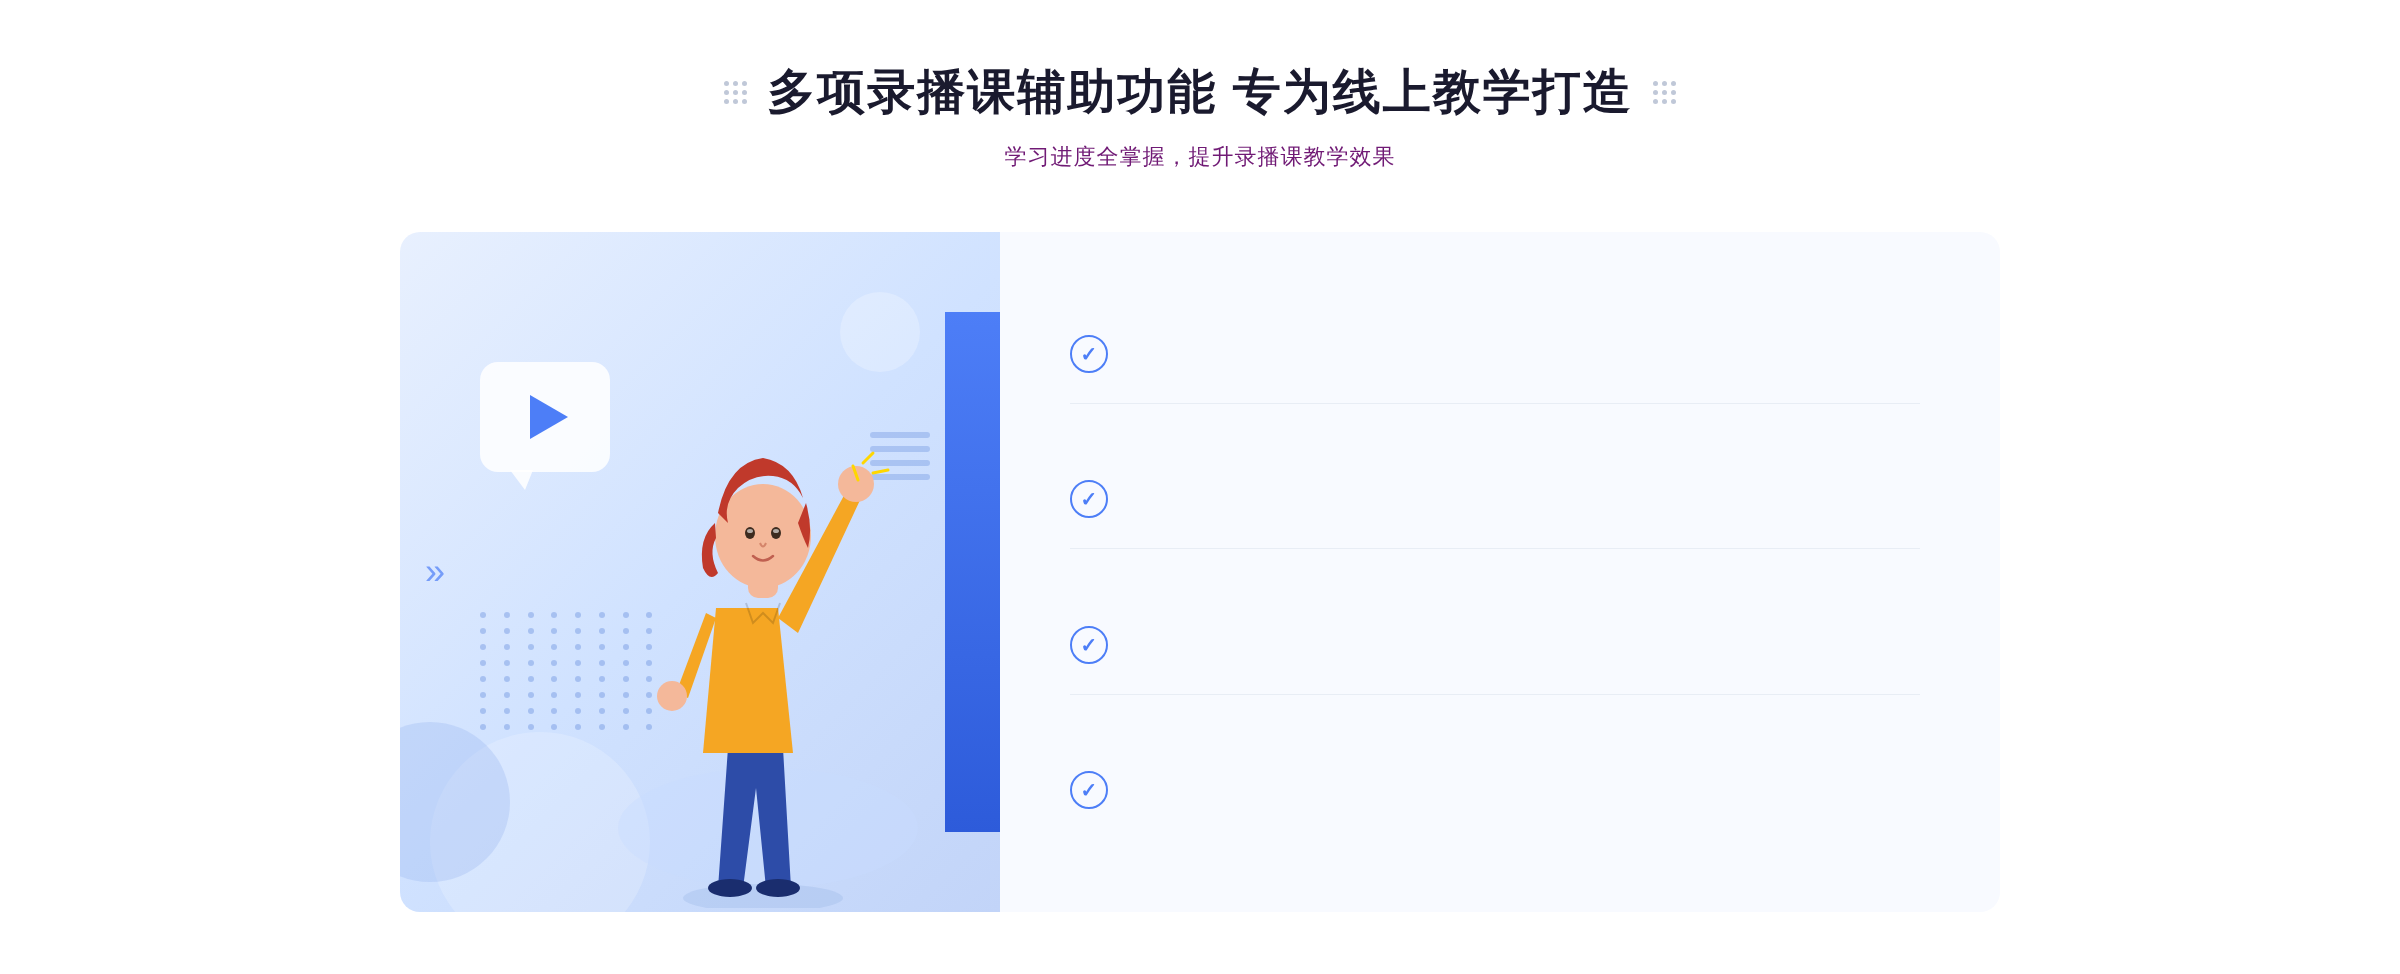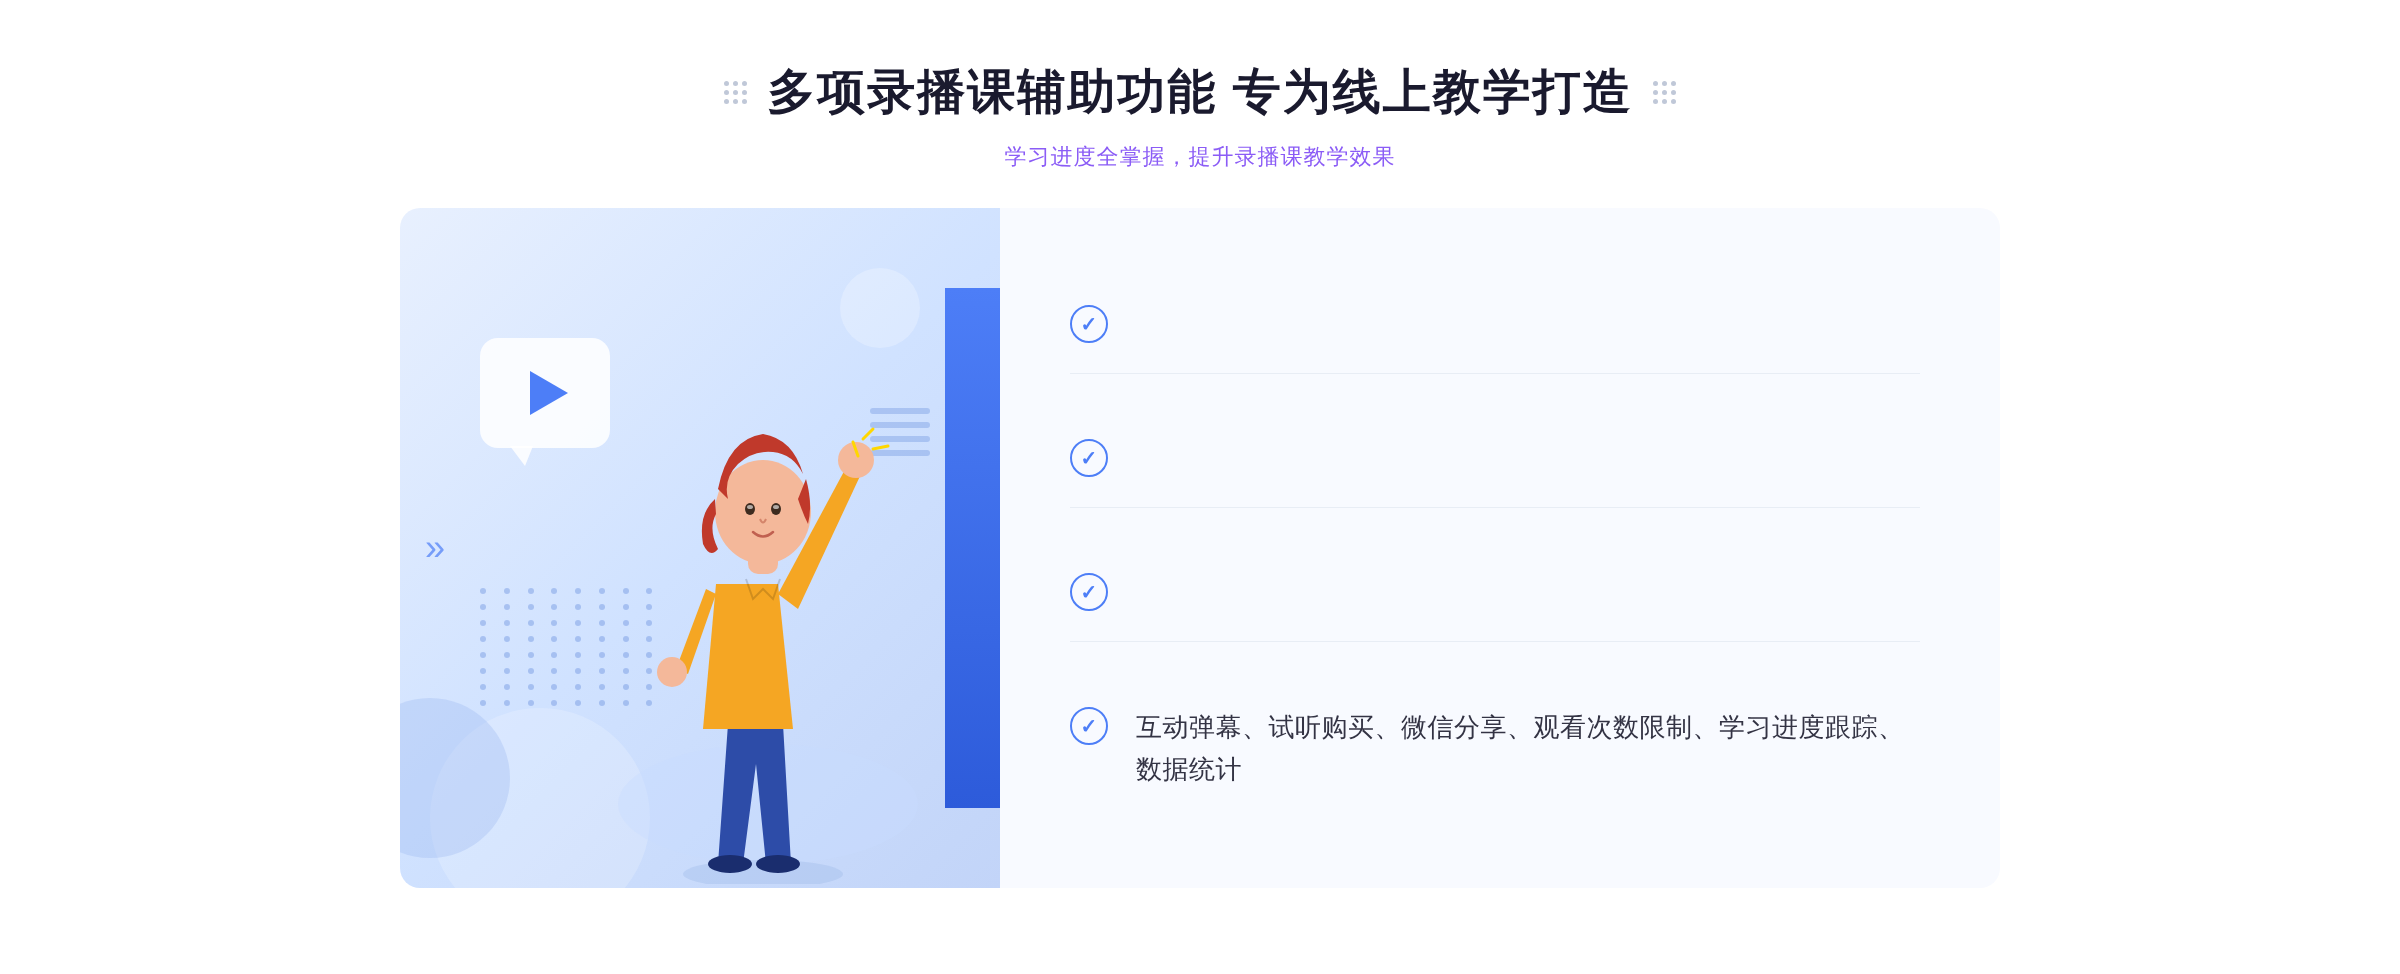--- a/index.html
+++ b/index.html
@@ -21,21 +21,21 @@
       min-height: 974px;
       background: #ffffff;
       display: flex;
       flex-direction: column;
       align-items: center;
       padding: 60px 0 80px;
     }
 
     .header-section {
       text-align: center;
-      margin-bottom: 36px;
+      margin-bottom: 60px;
     }
 
     .header-title-row {
       display: flex;
       align-items: center;
       justify-content: center;
       gap: 20px;
       margin-bottom: 18px;
     }
 
@@ -60,21 +60,21 @@
 
     .header-title {
       font-size: 48px;
       font-weight: 700;
       color: #1a1a2e;
       letter-spacing: 2px;
     }
 
     .header-subtitle {
       font-size: 22px;
-      color: #8b5cf6;
+      color: #701a75;
       font-weight: 400;
       letter-spacing: 1px;
     }
 
     .main-content {
       display: flex;
       align-items: stretch;
       width: 1600px;
       background: #ffffff;
       border-radius: 20px;
@@ -481,20 +481,19 @@
       <div class="feature-item">
         <div class="check-circle">
           <span class="check-mark">✓</span>
         </div>
       </div>
 
       <div class="feature-item">
         <div class="check-circle">
           <span class="check-mark">✓</span>
         </div>
-        <span class="feature-text">互动弹幕、试听购买、微信分享、观看次数限制、学习进度跟踪、数据统计</span>
       </div>
 
     </div>
 
   </div>
 
 </div>
 
 </body></html>

